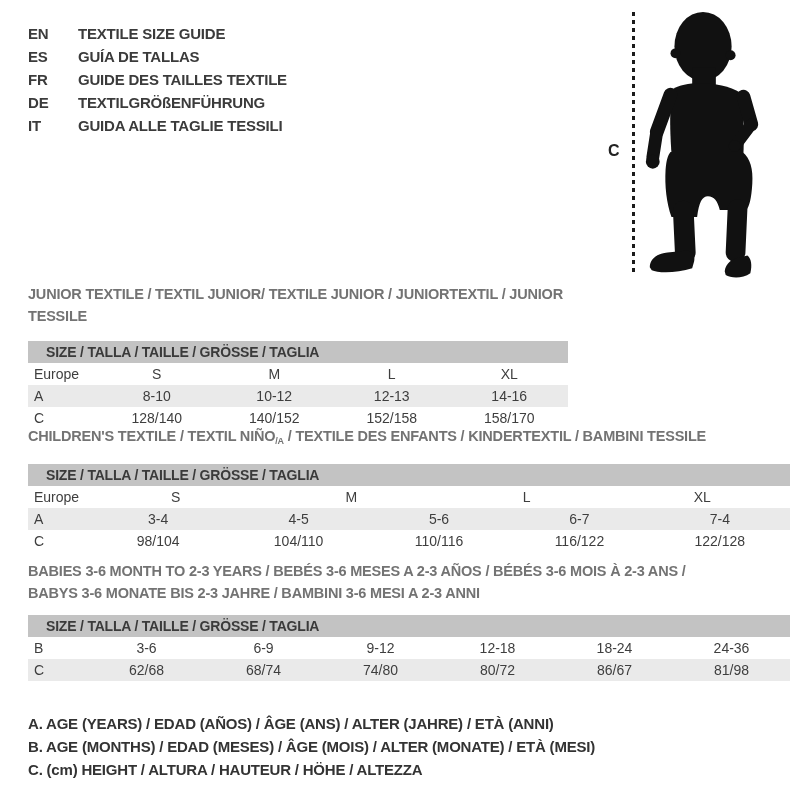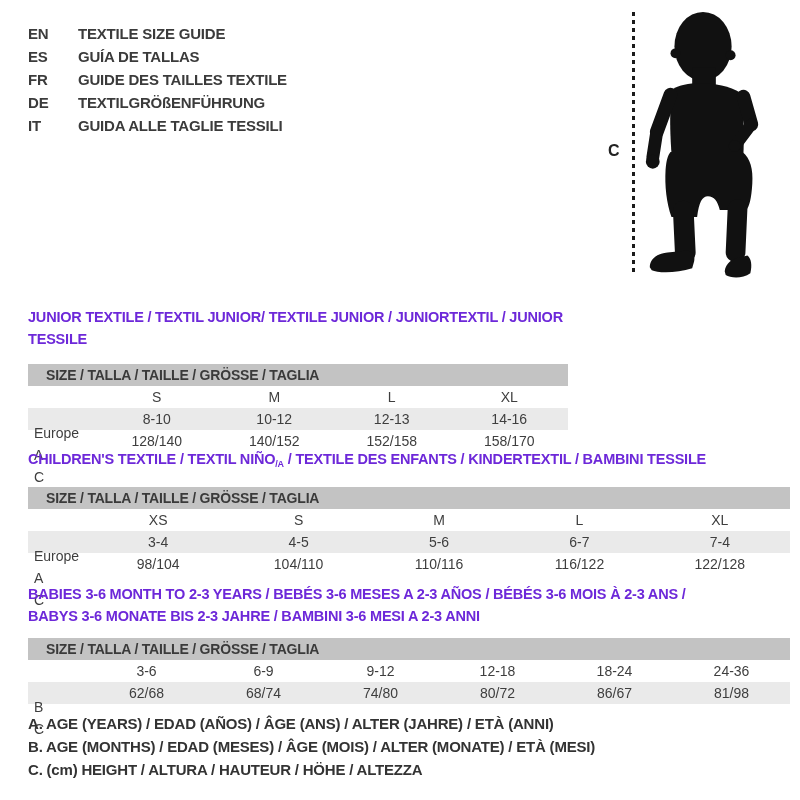--- a/index.html
+++ b/index.html
@@ -26,32 +26,32 @@
     position:absolute;left:632px;top:12px;width:3px;height:264px;
     background:repeating-linear-gradient(to bottom,#1a1a1a 0 4px,transparent 4px 8px);
   }
   .fig-label{position:absolute;left:608px;top:142px;font-weight:700;font-size:16px;color:#222;}
   .fig-svg{position:absolute;left:640px;top:6px;width:130px;height:276px;}
   
   .size-table{position:absolute;}
   .t1{left:28px;top:283px;width:540px;}
   .t2{left:28px;top:425px;width:762px;}
   .t3{left:28px;top:560px;width:762px;}
-  .tbl-title{font-weight:700;font-size:14.5px;line-height:22px;letter-spacing:-0.2px;color:#6d28d9;margin-top:23px;}
+  .tbl-title{font-weight:700;font-size:14.5px;line-height:22px;letter-spacing:-0.2px;color:#737373;}
   .tbl-title .sub{font-size:0.62em;vertical-align:-0.28em;}
   .tbl-header{
     background:var(--header-bar);font-weight:700;font-size:14px;
     height:22px;line-height:22px;padding-left:18px;letter-spacing:-0.2px;color:#3a3a3a;
   }
   .t1 .tbl-header{margin-top:14px;}
   .t2 .tbl-header{margin-top:12px;}
   .t3 .tbl-header{margin-top:11px;}
   .tbl-row{display:flex;height:22px;line-height:22px;font-size:14px;color:#3e3e3e;}
   .tbl-row.alt{background:var(--row-alt);}
-  .cell-label{padding-left:6px;margin-top:36px;}
+  .cell-label{padding-left:6px;}
   .t1 .cell-label{width:64px;}
   .t2 .cell-label,.t3 .cell-label{width:54px;}
   .cell-val{flex:1;text-align:center;}
   
   .footnotes{position:absolute;left:28px;top:712px;}
   .footnote{font-weight:700;font-size:15px;line-height:23px;letter-spacing:-0.2px;color:#333;}
 </style>
 </head>
 <body>
 
@@ -135,21 +135,20 @@
         <div class="cell-val">158/170</div>
       </div>
     </section>
   <section class="size-table t2">
       <div class="tbl-title">
         <div class="tbl-title-line"><span>CHILDREN'S TEXTILE / TEXTIL NIÑO</span><span class="sub">/A</span><span> / TEXTILE DES ENFANTS / KINDERTEXTIL / BAMBINI TESSILE</span></div>
       </div>
       <div class="tbl-header">SIZE / TALLA / TAILLE / GRÖSSE / TAGLIA</div>
       <div class="tbl-row">
         <div class="cell-label">Europe</div>
-        <div class="cell-val">XS</div>
         <div class="cell-val">S</div>
         <div class="cell-val">M</div>
         <div class="cell-val">L</div>
         <div class="cell-val">XL</div>
       </div>
       <div class="tbl-row alt">
         <div class="cell-label">A</div>
         <div class="cell-val">3-4</div>
         <div class="cell-val">4-5</div>
         <div class="cell-val">5-6</div>

